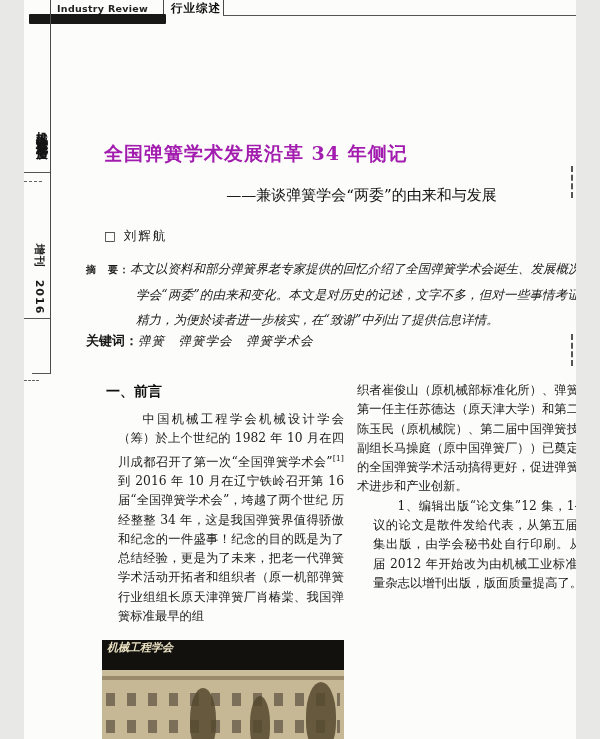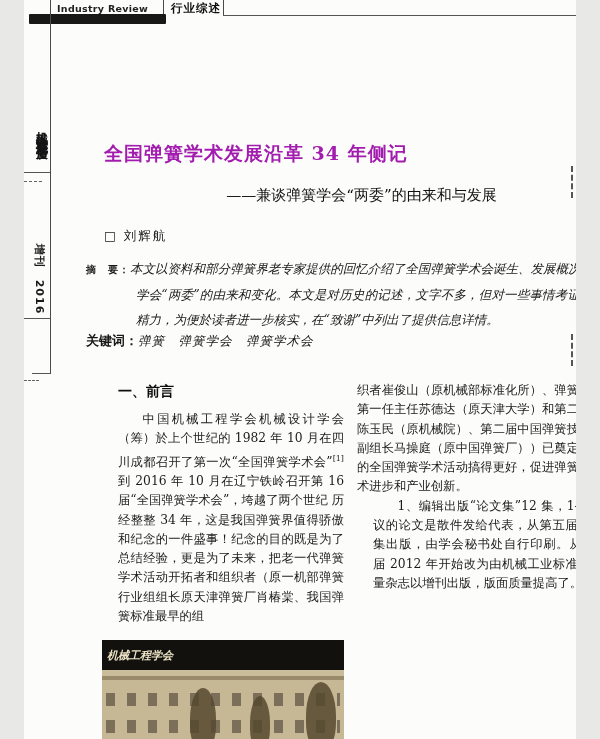--- a/index.html
+++ b/index.html
@@ -52,30 +52,30 @@
               text-indent:-50px; padding-left:50px; }
   .abs-label { font-style:normal; font-weight:bold; font-size:10px; letter-spacing:1px; }
   .keywords { position:absolute; left:62px; width:532px; top:332px;
               font-size:12.5px; color:#181818; }
   .kw-label { font-weight:bold; font-size:13px; }
   .kw-text { font-style:italic; letter-spacing:1px; }
   
   .col { position:absolute; top:383px; }
   .col-left  { left:78px;  width:242px; }
   .col-right { left:333px; width:259px; top:381px; }
-  .sec-heading { font-size:14px; font-weight:bold; color:#0e0e0e; margin:8px 0 9px 16px; }
+  .sec-heading { font-size:14px; font-weight:bold; color:#0e0e0e; margin:8px 0 9px 4px; }
   .col-left .sec-heading { margin-top:0; }
   .body-p { font-size:12.3px; line-height:19.3px; text-align:justify; color:#1b1b1b; }
   .indent { text-indent:2em;margin-left:16px; }
   sup.ref { font-size:8px; }
   
   .photo { position:relative; width:242px; height:160px; margin-top:14px;
            background:#b5a483; overflow:hidden; }
   .photo-banner { position:absolute; top:0; left:0; right:0; height:30px; background:#12110e;
-                  color:#ece3c4; display:flex; align-items:center; padding:0 5px; gap:19px; }
+                  color:#ece3c4; display:flex; align-items:flex-start; padding:0 5px; gap:19px; }
   .banner-left { font-size:11px; font-weight:bold; font-style:italic; white-space:nowrap; }
   .banner-lines { display:flex; flex-direction:column; line-height:1.25; font-size:7px;
                   font-style:italic; white-space:nowrap; overflow:hidden; }
   .photo-body { position:absolute; top:30px; bottom:0; left:0; right:0;
                 background:linear-gradient(#cabd9c, #b7a685); }
   .building { position:absolute; top:6px; left:0; right:0; height:72px; background:#c6b795;
               border-top:4px solid #9a8a6c; border-bottom:2px solid #8d7d60; }
   .win-row { position:absolute; left:4px; right:4px; height:13px;
              background:repeating-linear-gradient(90deg, rgba(62,52,40,.55) 0 9px, rgba(198,183,149,0) 9px 21px); }
   .win-r1 { top:13px; } .win-r2 { top:40px; }

